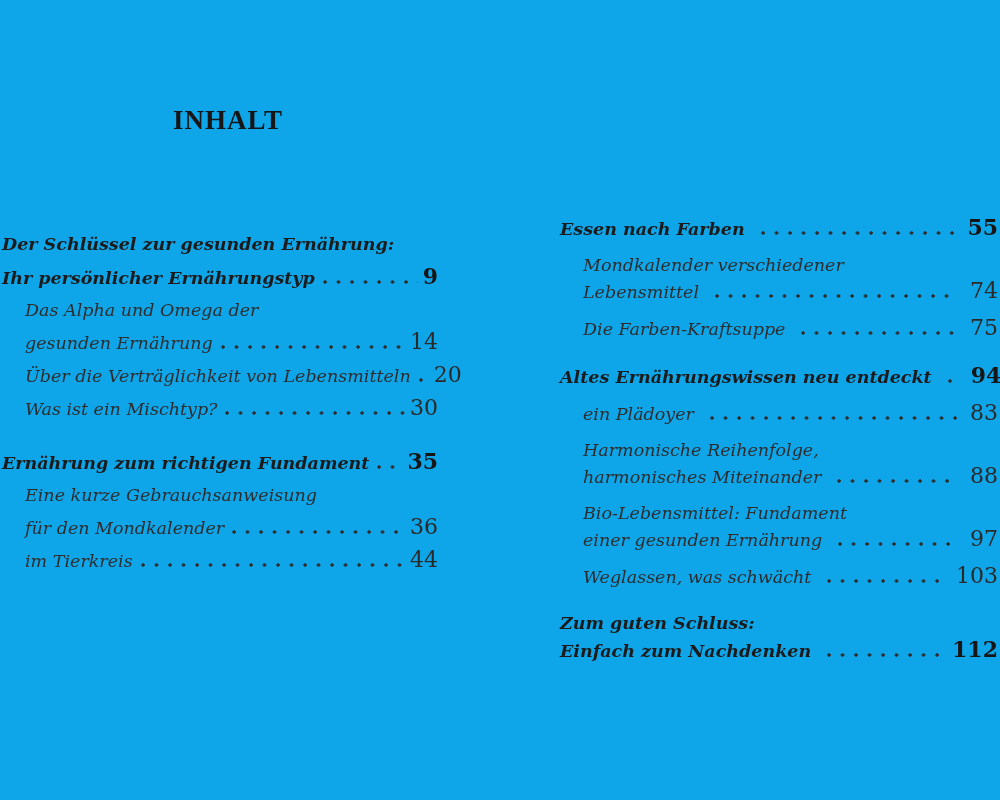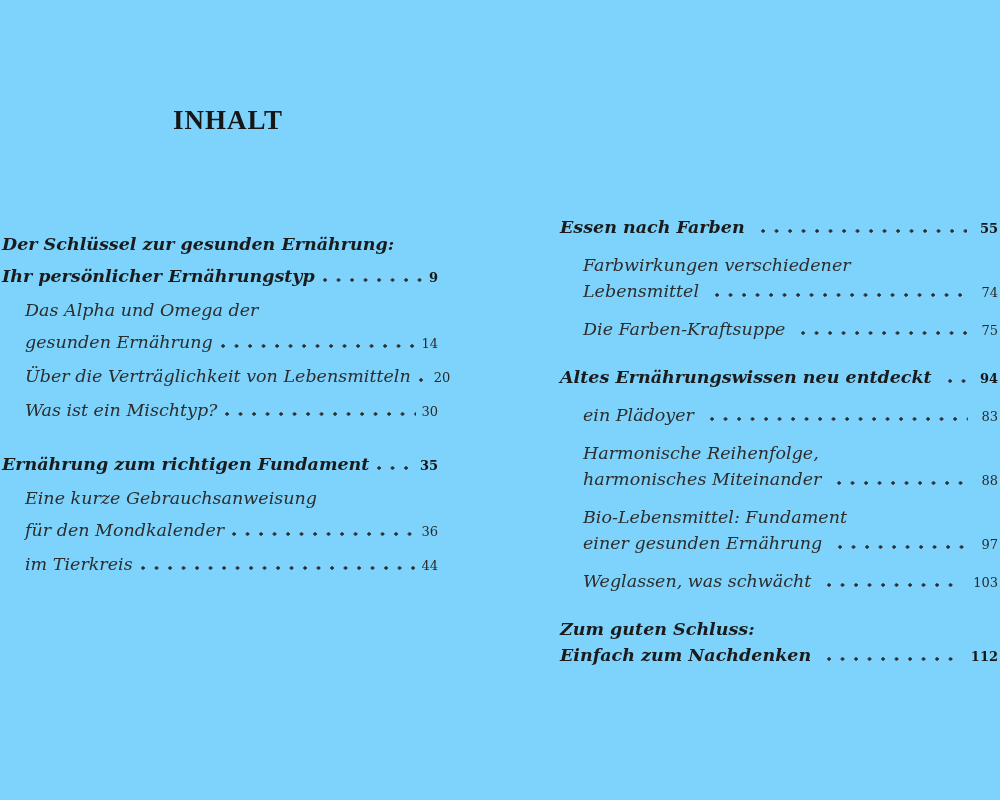--- a/index.html
+++ b/index.html
@@ -11,21 +11,21 @@
     width: 1000px;
     height: 800px;
     position: relative;
     overflow: hidden;
     font-family: "DejaVu Serif", serif;
     color: #262626;
   }
   .book-page {
     position: absolute;
     inset: 0;
-    background: #7dd3fc;
+    background: #0ea5e9;
   }
   .toc-title {
     position: absolute;
     left: 173px;
     top: 105px;
     margin: 0;
     font-family: "Liberation Serif", serif;
     font-size: 27px;
     font-weight: 600;
     letter-spacing: 1px;
@@ -75,21 +75,21 @@
     flex: 1;
     min-width: 10px;
     height: 4px;
     margin: 0 5px 0 8px;
     background-image: radial-gradient(circle at 2px 2px, #2e2e2e 1.45px, rgba(0,0,0,0) 1.9px);
     background-size: 13.5px 4px;
     background-repeat: repeat-x;
     background-position: left bottom;
   }
   .page-num {
-    font-size: 13px;
+    font-size: 22px;
     font-style: normal;
     color: #2a2a2a;
   }
   .section .page-num {
     font-weight: 700;
     color: #161616;
   }
 </style>
 </head>
 <body>
@@ -159,21 +159,21 @@
   <div class="col col-right" id="col-1">
       <div class="entry section">
         <div class="line">
           <span class="text">Essen nach Farben</span>
           <span class="leader"></span>
           <span class="page-num">55</span>
         </div>
       </div>
       <div class="entry sub">
         <div class="line">
-          <span class="text">Farbwirkungen verschiedener</span>
+          <span class="text">Mondkalender verschiedener</span>
         </div>
         <div class="line">
           <span class="text">Lebensmittel</span>
           <span class="leader"></span>
           <span class="page-num">74</span>
         </div>
       </div>
       <div class="entry sub">
         <div class="line">
           <span class="text">Die Farben-Kraftsuppe</span>

